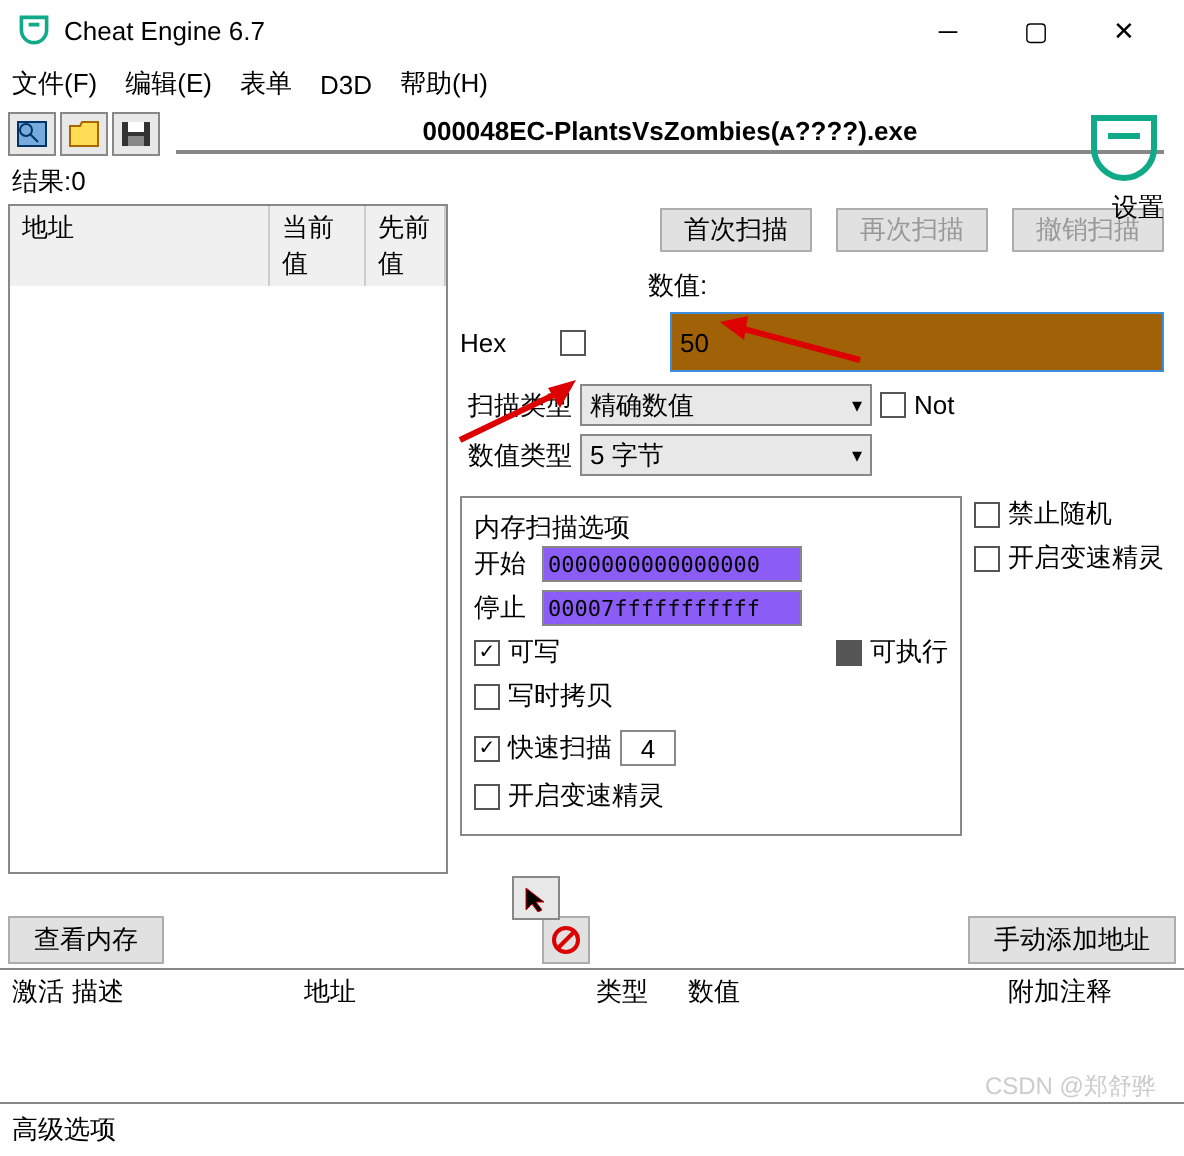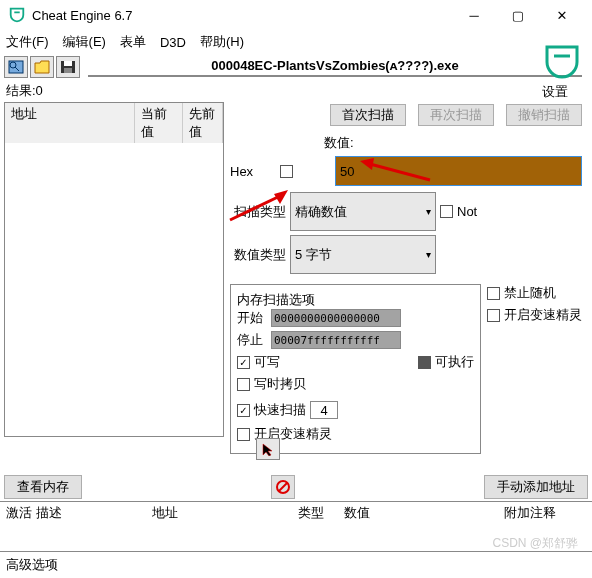--- a/index.html
+++ b/index.html
@@ -5,44 +5,44 @@
 * { box-sizing: border-box; font-family: "Microsoft YaHei", sans-serif; font-size: 13px; }
 body { margin: 0; background: #fff; width: 592px; height: 578px; overflow: hidden; position: relative; }
 .titlebar { height: 30px; display: flex; align-items: center; padding: 0 8px; }
 .titlebar .logo { width: 18px; height: 18px; margin-right: 6px; }
 .titlebar .title { flex: 1; }
 .winbtn { width: 44px; height: 28px; display: flex; align-items: center; justify-content: center; }
 .menubar { height: 24px; display: flex; align-items: center; padding: 0 6px; gap: 14px; }
 .toolbar { display: flex; align-items: center; padding: 2px 4px; gap: 2px; font-weight: bold; }
 .tbtn { width: 24px; height: 22px; border: 1px solid #888; background: #e8e8e8; display: flex; align-items: center; justify-content: center; }
 .process-label { flex: 1; text-align: center; border-bottom: 2px solid #888; margin: 0 6px; padding-bottom: 2px; }
-.ce-logo { position: absolute; top: 44px; right: 10px; text-align: left; }
+.ce-logo { position: absolute; top: 56px; right: 10px; text-align: right; }
 .ce-logo svg { width: 40px; height: 36px; }
 .results-label { padding: 2px 6px; }
 .main-area { display: flex; padding: 0 4px; }
 .results-panel { width: 220px; border: 1px solid #888; height: 335px; }
 .results-header { display: flex; background: #f0f0f0; }
 .results-header span { padding: 2px 6px; border-right: 1px solid #ccc; }
 .col-addr { width: 130px; }
 .col-cur { width: 48px; }
 .col-prev { flex: 1; }
 .scan-panel { flex: 1; padding: 0 6px; }
 .scan-btns { display: flex; gap: 12px; justify-content: flex-end; padding: 2px 0 8px; }
 .scan-btn { width: 76px; height: 22px; border: 1px solid #adadad; background: #e1e1e1; }
 .scan-btn.disabled { color: #999; }
 .value-row { display: flex; align-items: center; gap: 4px; margin-bottom: 6px; position: relative; }
 .value-input { flex: 1; height: 30px; border: 1px solid #3a8fe0; padding: 0 4px; background: #a16207; margin-left: 38px; }
 .label { }
-.combo { height: 39px; border: 1px solid #888; background: #e8e8e8; padding: 0 4px; display: flex; align-items: center; justify-content: space-between; }
+.combo { height: 21px; border: 1px solid #888; background: #e8e8e8; padding: 0 4px; display: flex; align-items: center; justify-content: space-between; }
 .combo .chev { font-size: 10px; }
 .row { display: flex; align-items: center; gap: 4px; margin-bottom: 4px; }
 .w60 { width: 56px; text-align: right; }
 .memopts { border: 1px solid #888; padding: 6px; margin-top: 6px; display: flex; gap: 6px; }
 .memopts-left { flex: 1; }
-.mem-input { width: 130px; height: 18px; border: 1px solid #888; font-family: monospace; font-size: 11px; padding: 0 2px; background: #a3a3a3; }
+.mem-input { width: 130px; height: 18px; border: 1px solid #888; font-family: monospace; font-size: 11px; padding: 0 2px; background: #8b5cf6; }
 .cb { width: 13px; height: 13px; border: 1px solid #555; display: inline-flex; align-items: center; justify-content: center; font-size: 10px; background: #fff; }
 .cb.checked::after { content: "✓"; }
 .cb.filled { background: #555; }
 .radio { width: 12px; height: 12px; border: 1px solid #555; border-radius: 50%; display: inline-flex; align-items: center; justify-content: center; }
 .radio.checked::after { content: ""; width: 6px; height: 6px; background: #333; border-radius: 50%; }
 .sm-input { width: 28px; height: 18px; border: 1px solid #888; text-align: center; background: #fff; }
 .bottom-toolbar { display: flex; align-items: center; padding: 2px 4px; gap: 4px; border-top: 1px solid transparent; }
 .bottom-btn { height: 24px; padding: 0 12px; border: 1px solid #adadad; background: #e1e1e1; display: flex; align-items: center; }
 .icon-btn { width: 24px; height: 24px; border: 1px solid #adadad; background: #e1e1e1; display: flex; align-items: center; justify-content: center; }
 .addr-list { border-top: 1px solid #888; height: 60px; }

